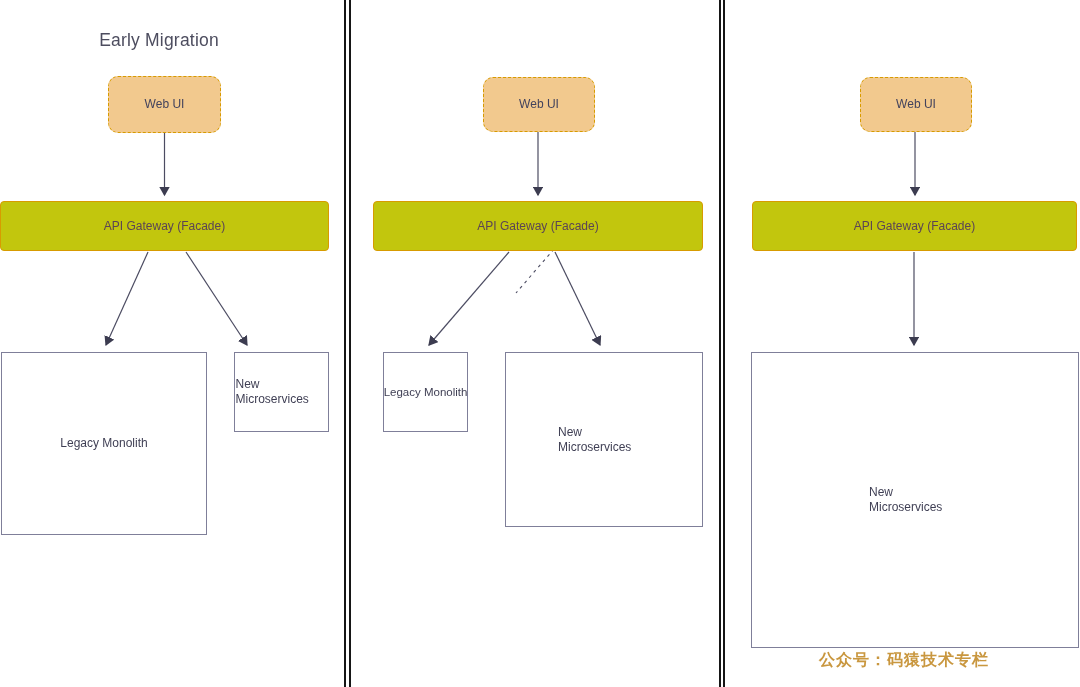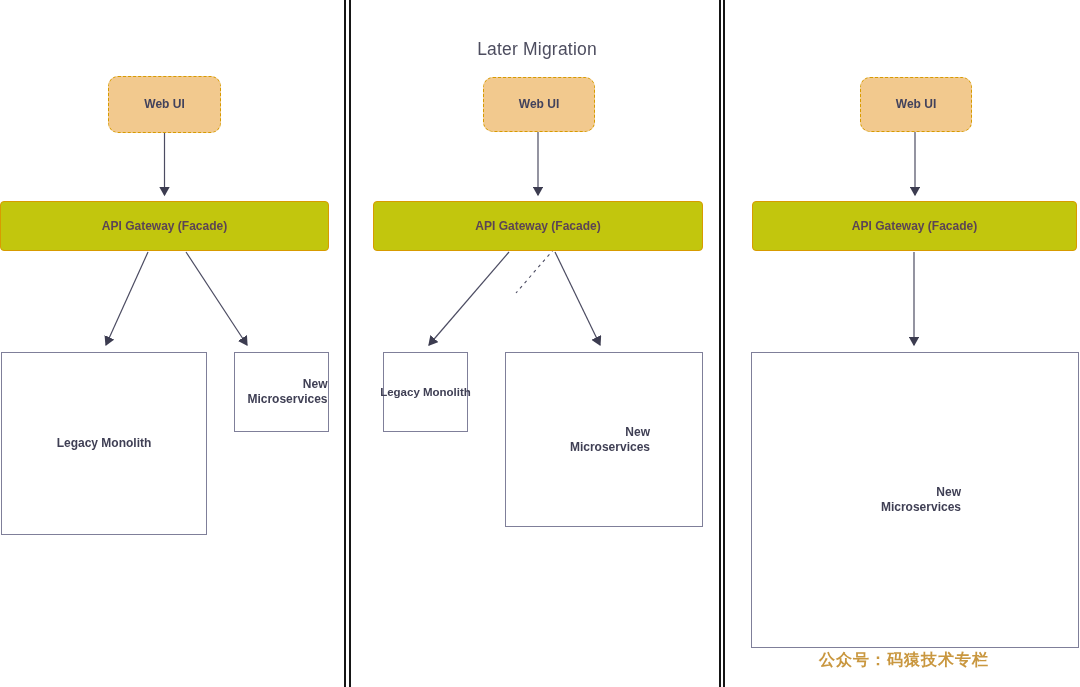--- a/index.html
+++ b/index.html
@@ -9,22 +9,22 @@
   }
   .arrow-layer{position:absolute;left:0;top:0;width:1080px;height:687px;pointer-events:none;}
   .arrow-layer line{stroke:var(--arrow,#4c4c62);stroke-width:1.2;}
   .arrow-layer line.dashed{stroke-dasharray:3,4;stroke-width:1.1;}
   .panel-title{
     position:absolute;text-align:center;font-size:17.5px;color:var(--title,#4d4d5f);
     letter-spacing:.2px;
   }
   .node{
     position:absolute;display:flex;align-items:center;justify-content:center;
-    font-size:12px;color:var(--label,#3f3f54);text-align:right;line-height:1.25;
-    box-sizing:border-box;background:#fff;font-weight:bold;
+    font-size:12px;color:var(--label,#3f3f54);text-align:left;line-height:1.25;
+    box-sizing:border-box;background:#fff;
   }
   .node.tan{
     background:var(--tan_fill,#f2c98e);
     border:1.5px dashed var(--orange_border,#d79b00);
     border-radius:10px;color:#42425c;
   }
   .node.olive{
     background:var(--olive_fill,#c2c60d);
     border:1px solid var(--orange_border,#d79b00);
     border-radius:4px;color:var(--gateway_text,#5b4455);
@@ -58,41 +58,41 @@
 
     <line x1="538" y1="132" x2="538" y2="195" marker-end="url(#ah)"></line>
     <line x1="509" y1="252" x2="429" y2="345" marker-end="url(#ah)"></line>
     <line x1="555" y1="252" x2="600" y2="345" marker-end="url(#ah)"></line>
     <line class="dashed" x1="554" y1="249" x2="516" y2="293"></line>
 
     <line x1="915" y1="132" x2="915" y2="195" marker-end="url(#ah)"></line>
     <line x1="914" y1="252" x2="914" y2="345" marker-end="url(#ah)"></line>
   </svg>
 
+  <div class="panel-title" style="left:59px;top:30px;width:200px">Early Migration</div>
 
   <div class="node tan" style="left:108px;top:76px;width:113px;height:57px">
     <span>Web UI</span>
   </div>
 
   <div class="node olive" style="left:0px;top:201px;width:329px;height:50px">
     <span>API Gateway (Facade)</span>
   </div>
 
   <div class="node plain" style="left:1px;top:352px;width:206px;height:183px">
     <span>Legacy Monolith</span>
   </div>
 
   <div class="node plain" style="left:234px;top:352px;width:95px;height:80px">
     <span class="wrap-90">New Microservices</span>
   </div>
 
   <div class="divider" style="left:344px"></div>
   <div class="divider" style="left:349px"></div>
 
-  <div class="panel-title" style="left:437px;top:39px;width:200px">Later Migration</div>
 
   <div class="node tan" style="left:483px;top:77px;width:112px;height:55px">
     <span>Web UI</span>
   </div>
 
   <div class="node olive" style="left:373px;top:201px;width:330px;height:50px">
     <span>API Gateway (Facade)</span>
   </div>
 
   <div class="node plain" style="left:383px;top:352px;width:85px;height:80px;font-size:11.5px">

